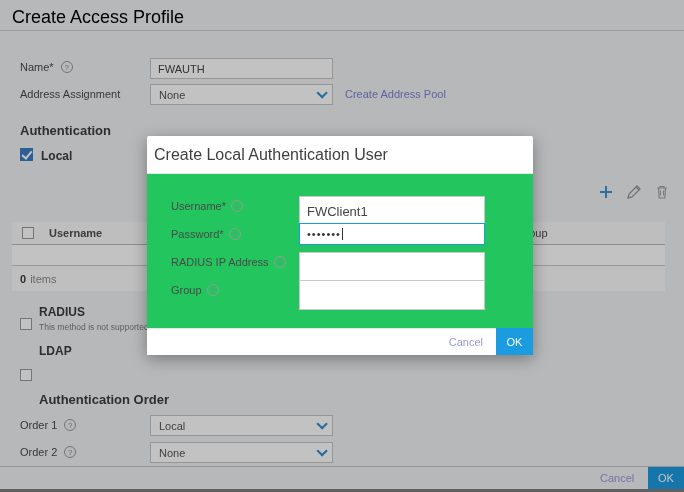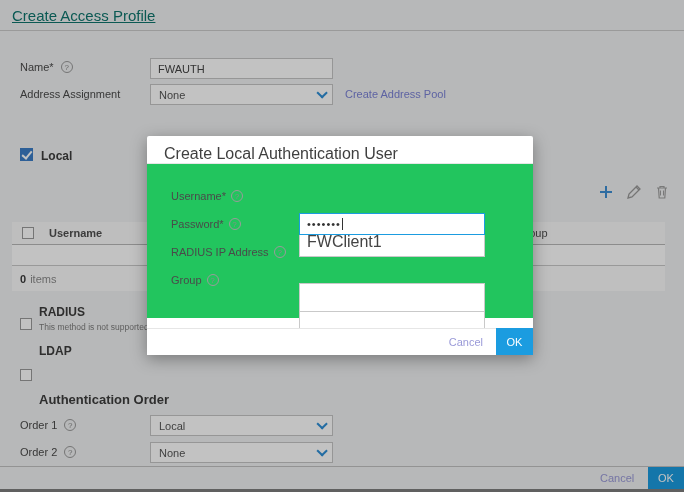--- a/index.html
+++ b/index.html
@@ -1,21 +1,21 @@
 <!DOCTYPE html>
 <html><head>
 <meta charset="utf-8">
 <style>
   * { margin:0; padding:0; box-sizing:border-box; }
   html,body { width:684px; height:492px; }
   body { font-family:"Liberation Sans", sans-serif; background:#f1f2f3; position:relative; overflow:hidden; }
   .page { position:absolute; inset:0; background:#f1f2f3; }
   .abs { position:absolute; }
 
-  .page-title { left:12px; top:7px; font-size:15px; color:#0f766e;text-decoration:underline; }
+  .page-title { left:12px; top:7px; font-size:18px; color:#000000; }
   .header-rule { left:0; top:30px; width:684px; height:0; border-bottom:1px solid #cbcbcb; }
 
   .lbl { font-size:11px; color:#4a4a4a; display:flex; align-items:center; gap:7px; }
   .help-icon { width:12px; height:12px; border:1px solid #9a9a9a; border-radius:50%;
                display:inline-flex; align-items:center; justify-content:center;
                font-size:8px; color:#8a8a8a; flex:0 0 auto; }
   .help-icon::after { content:"?"; }
 
   .tinput { width:183px; height:21px; border:1px solid #c6c6c6; background:#fff;
             font-family:"Liberation Sans",sans-serif; font-size:11px; color:#444;
@@ -54,28 +54,28 @@
             display:flex; align-items:center; justify-content:center; cursor:pointer;
             font-family:"Liberation Sans",sans-serif; }
   .cancel-link { font-size:11px; color:#9a9ad8; cursor:pointer; }
 
   .bottom-strip { left:0; top:489px; width:684px; height:3px; background:#7f7f7f; }
 
   .overlay { position:absolute; inset:0; background:rgba(0,0,0,0.24); z-index:10; }
 
   .modal { position:absolute; left:147px; top:136px; width:386px; height:219px; background:#fff;
            z-index:20; box-shadow:0 4px 16px rgba(0,0,0,0.35); border-radius:2px; }
-  .modal-title-bar { height:28px; display:flex; align-items:flex-end; padding-left:17px;
+  .modal-title-bar { height:38px; display:flex; align-items:center; padding-left:7px;
                      border-bottom:1px solid #e6e6e6; }
   .modal-title { font-size:16px; color:#3f3f3f; }
   .modal-body { position:relative; height:154px; background:#22c55e;padding-left:33px; }
   .m-lbl { position:absolute; left:24px; font-size:11px; color:#4a4a4a; display:flex; align-items:center; gap:5px; }
   .m-input { position:absolute; left:152px; width:186px; height:30px; border:1px solid #c9c9c9;
-             background:#fff; font-family:"Liberation Sans",sans-serif; font-size:16px; color:#444;
-             padding:0 7px; outline:none;margin-top:41px; }
+             background:#fff; font-family:"Liberation Sans",sans-serif; font-size:13px; color:#444;
+             padding:0 7px; outline:none; }
   .pw-box { position:absolute; left:152px; width:186px; height:22px; border:1px solid #1b9ce0;
             background:#fff; display:flex; align-items:center; padding:0 7px;
             font-size:11px; color:#333; letter-spacing:1px; cursor:text; }
   .caret { width:1px; height:12px; background:#333; margin-left:1px; }
   .modal-footer { position:absolute; left:0; bottom:0; width:100%; height:27px; background:#fff;
                   border-top:1px solid #e6e6e6; }
   .modal-footer .cancel-link { position:absolute; right:50px; top:7px; }
   .modal-footer .btn-ok { position:absolute; right:0; bottom:0; width:37px; height:27px; }
 </style>
 </head>
@@ -94,20 +94,21 @@
 
   <div class="abs lbl" style="left:20px; top:88px;">
     <span>Address Assignment</span>
   </div>
   <div class="abs select" style="left:150px; top:84px;">
     <span>None</span>
     <span class="chev"></span>
   </div>
   <div class="abs link" style="left:345px; top:88px;">Create Address Pool</div>
 
+  <div class="abs section-h" style="left:20px; top:123px;">Authentication</div>
 
   <div class="abs cb checked" style="left:20px; top:148px;"></div>
   <div class="abs cb-label" style="left:41px; top:149px;">Local</div>
 
   <div class="abs iconbar" style="left:598px; top:184px;">
     <svg class="tool-icon" viewBox="0 0 16 16">
       <path d="M8 2v12M2 8h12" stroke="#3d8fd4" stroke-width="2" fill="none"></path>
     </svg>
     <svg class="tool-icon" viewBox="0 0 16 16">
       <path d="M2 14l1-4 8-8 3 3-8 8-4 1z" fill="none" stroke="#9a9a9a" stroke-width="1.3"></path>

